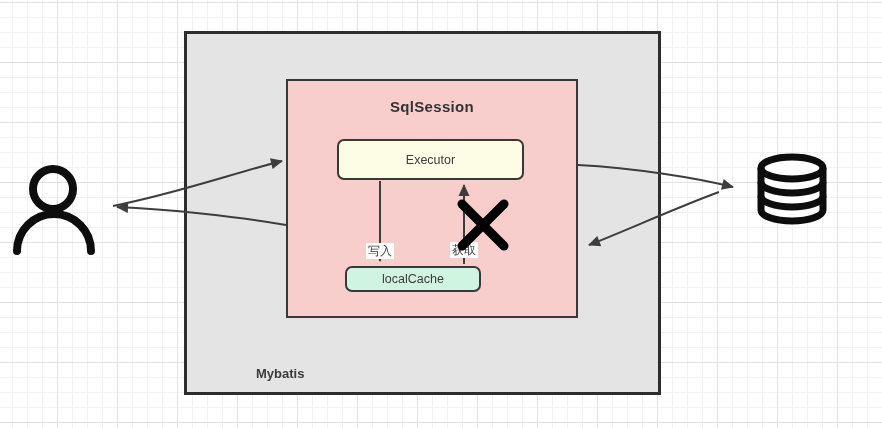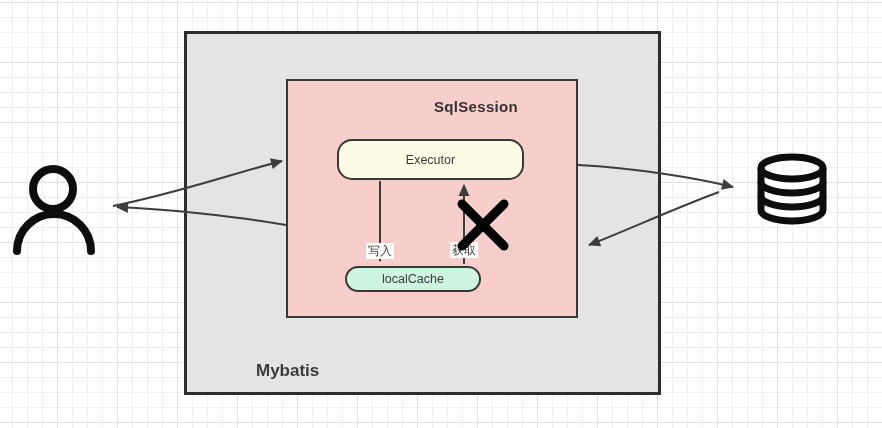--- a/index.html
+++ b/index.html
@@ -22,35 +22,35 @@
   }
   .box{position:absolute;box-sizing:border-box;}
   .mybatis-box{
     left:184px;top:31px;width:477px;height:364px;
     background:var(--outer-fill);
     border:3px solid var(--border-stroke);
     z-index:1;
   }
   .mybatis-label{
     position:absolute;left:24px;bottom:11px;
-    font-size:17px;font-weight:bold;color:var(--text-color);padding-left:45px;
+    font-size:13px;font-weight:bold;color:var(--text-color);padding-left:45px;
   }
   .sqlsession-box{
     left:286px;top:79px;width:292px;height:239px;
     background:var(--session-fill);
     border:2px solid #383838;
     z-index:1;
   }
   .sqlsession-title{
     position:absolute;top:17px;left:0;width:100%;text-align:center;
-    font-size:15px;font-weight:bold;color:#333333;letter-spacing:.3px;margin-left:44px;
+    font-size:15px;font-weight:bold;color:#333333;letter-spacing:.3px;
   }
   .node{
     display:flex;align-items:center;justify-content:center;
-    border:2px solid #383838;border-radius:15px;
+    border:2px solid #383838;border-radius:7px;
     font-size:12.5px;color:var(--text-color);
     z-index:2;
   }
   .executor-node{left:337px;top:139px;width:187px;height:41px;background:var(--executor-fill);}
   .localcache-node{left:345px;top:266px;width:136px;height:26px;background:var(--cache-fill);}
   .edges-svg{position:absolute;left:0;top:0;z-index:2;pointer-events:none;}
   .edge{fill:none;stroke:var(--edge-stroke);stroke-width:2;}
   .ah{fill:var(--edge-stroke);stroke:none;}
   .icon-stroke{fill:none;stroke:var(--icon-stroke);}
   .edge-label{

